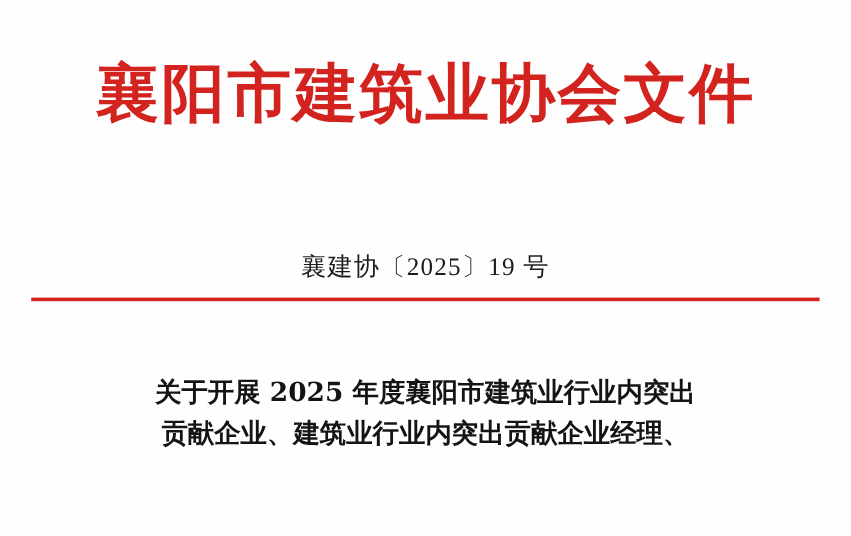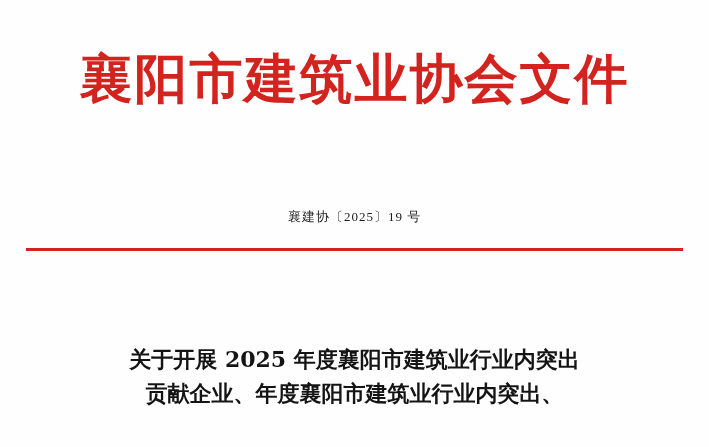--- a/index.html
+++ b/index.html
@@ -35,35 +35,35 @@
     white-space: nowrap;
   }
   .doc-number {
     position: absolute;
     top: 208px;
     left: 0;
     width: 709px;
     text-align: center;
     color: #1c1c1c;
     font-family: "Liberation Serif", serif;
-    font-size: 13px;
+    font-size: 21px;
     letter-spacing: 1px;
     white-space: nowrap;
   }
   .red-rule {
     position: absolute;
     top: 248px;
     left: 26px;
     width: 657px;
     height: 3px;
     background: #d3231f;
   }
   .subject {
     position: absolute;
-    top: 342px;
+    top: 310px;
     left: 62px;
     width: 585px;
     text-align: center;
     color: #141414;
     font-family: "DejaVu Serif", "Liberation Serif", serif;
     font-weight: bold;
     font-size: 22px;
     line-height: 1.55;
     letter-spacing: 0px;
   }
@@ -78,16 +78,16 @@
 <div class="page">
 
   <div class="doc-title">襄阳市建筑业协会文件</div>
 
   <div class="doc-number">襄建协〔2025〕19 号</div>
 
   <div class="red-rule"></div>
 
   <div class="subject">
     <span class="ln">关于开展 2025 年度襄阳市建筑业行业内突出</span>
-    <span class="ln">贡献企业、年度襄阳市建筑业行业内突出、</span>
+    <span class="ln">贡献企业、建筑业行业内突出贡献企业经理、</span>
   </div>
 
 </div>
 
 </body></html>

